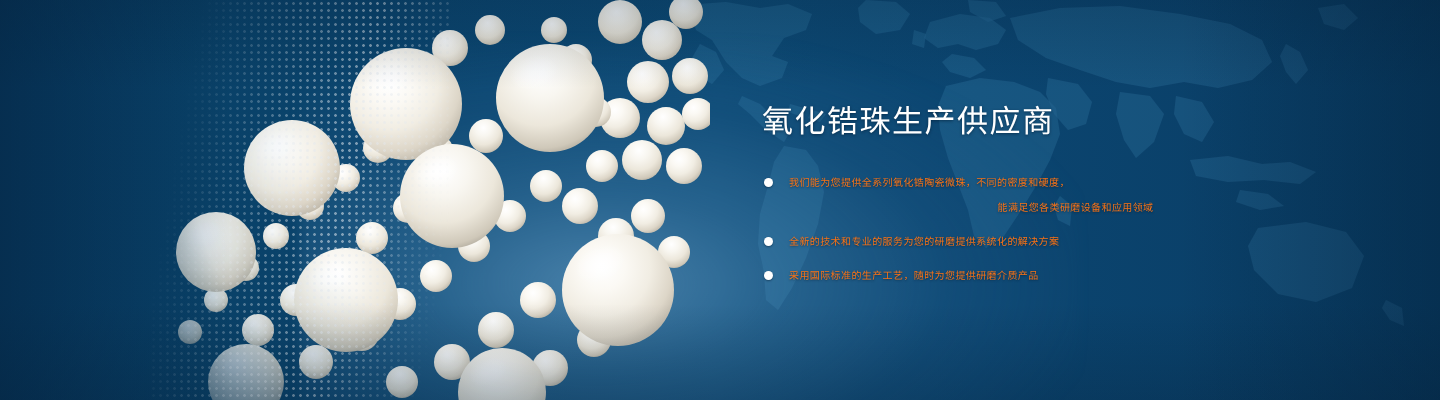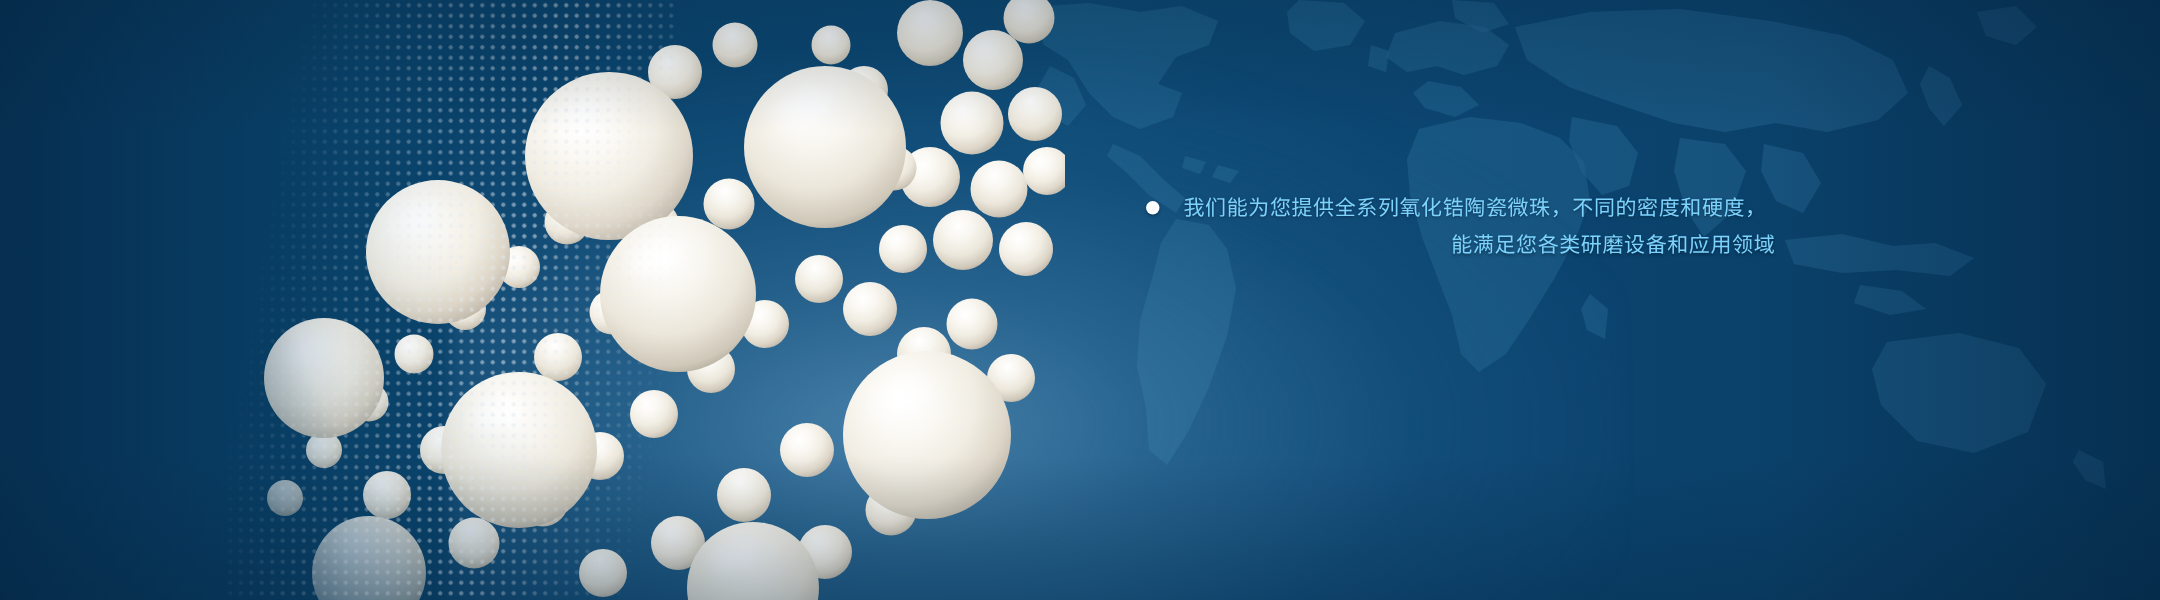--- a/index.html
+++ b/index.html
@@ -125,24 +125,24 @@
   .bullets {
     list-style: none;
     margin: 26px 0 0 0;
     padding: 0;
   }
 
   .bullet {
     position: relative;
     padding-left: 27px;
     margin-bottom: 9px;
-    font-size: 14px;
+    font-size: 10px;
     line-height: 25px;
     letter-spacing: 0.4px;
-    color: #7dd3fc;
+    color: #f97316;
     text-shadow: 0 1px 2px rgba(2,22,42,0.5);
   }
   .bullet:last-child { margin-bottom: 0; }
 
   .bullet-marker {
     position: absolute;
     left: 2px;
     top: 8px;
     width: 9px;
     height: 9px;
@@ -330,29 +330,42 @@
       </g>
     </svg>
   </div>
 
   <div class="photo-halftone"></div>
 
   <div class="bg-vignette"></div>
 
   <div class="copy">
 
+    <h1 class="headline">氧化锆珠生产供应商</h1>
 
     <ul class="bullets">
 
       <li class="bullet">
         <span class="bullet-marker"></span>
         <span class="bullet-text">
           <span>我们能为您提供全系列氧化锆陶瓷微珠，不同的密度和硬度，</span>
           <span class="line2">能满足您各类研磨设备和应用领域</span>
         </span>
       </li>
 
-
+      <li class="bullet">
+        <span class="bullet-marker"></span>
+        <span class="bullet-text">
+          <span>全新的技术和专业的服务为您的研磨提供系统化的解决方案</span>
+        </span>
+      </li>
+
+      <li class="bullet">
+        <span class="bullet-marker"></span>
+        <span class="bullet-text">
+          <span>采用国际标准的生产工艺，随时为您提供研磨介质产品</span>
+        </span>
+      </li>
 
     </ul>
   </div>
 
 </div>
 
 </body></html>

